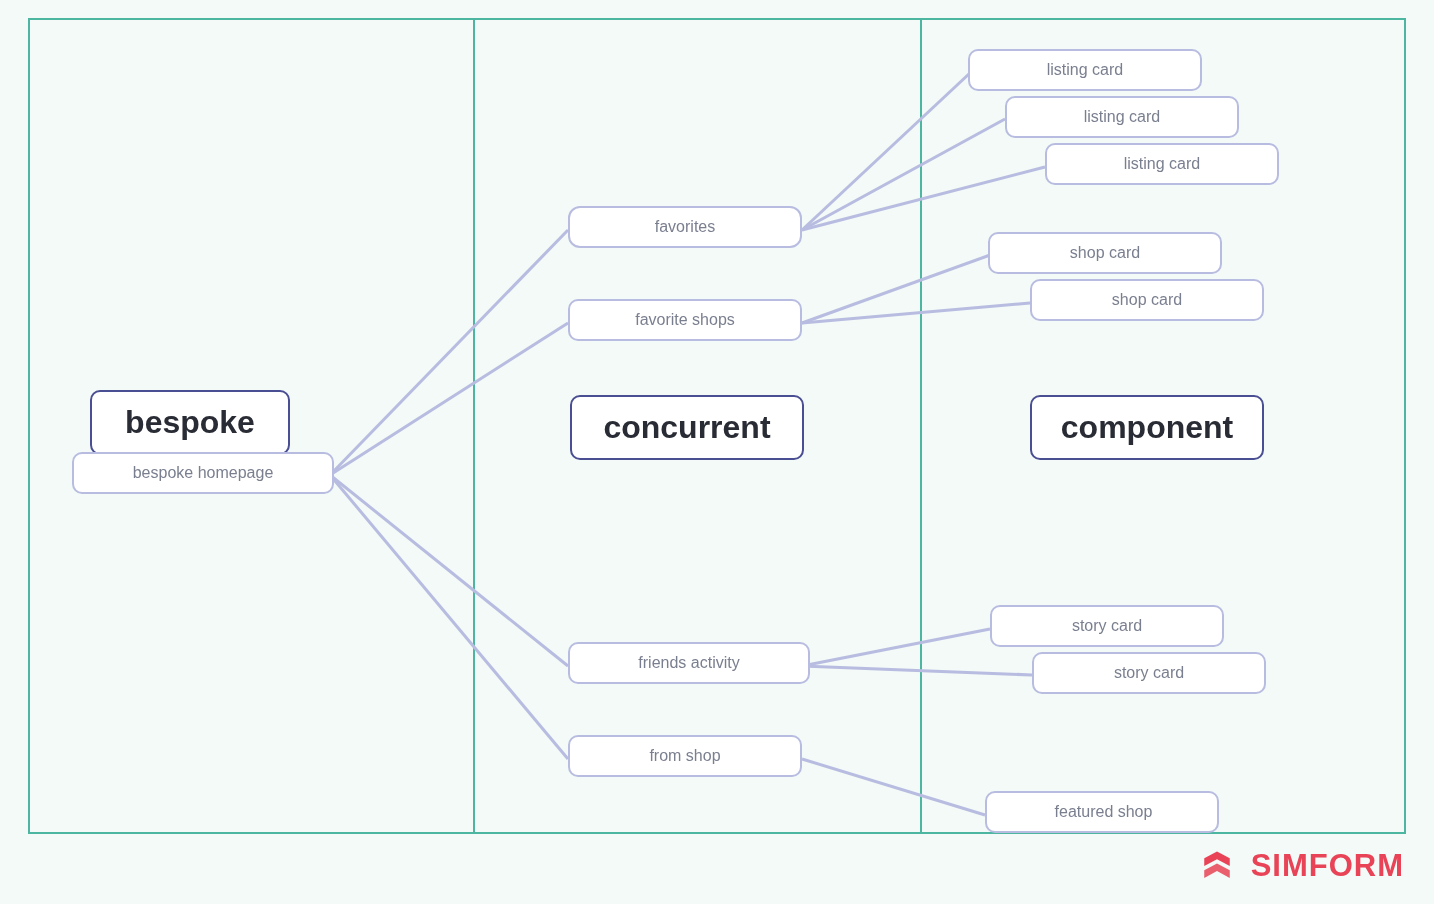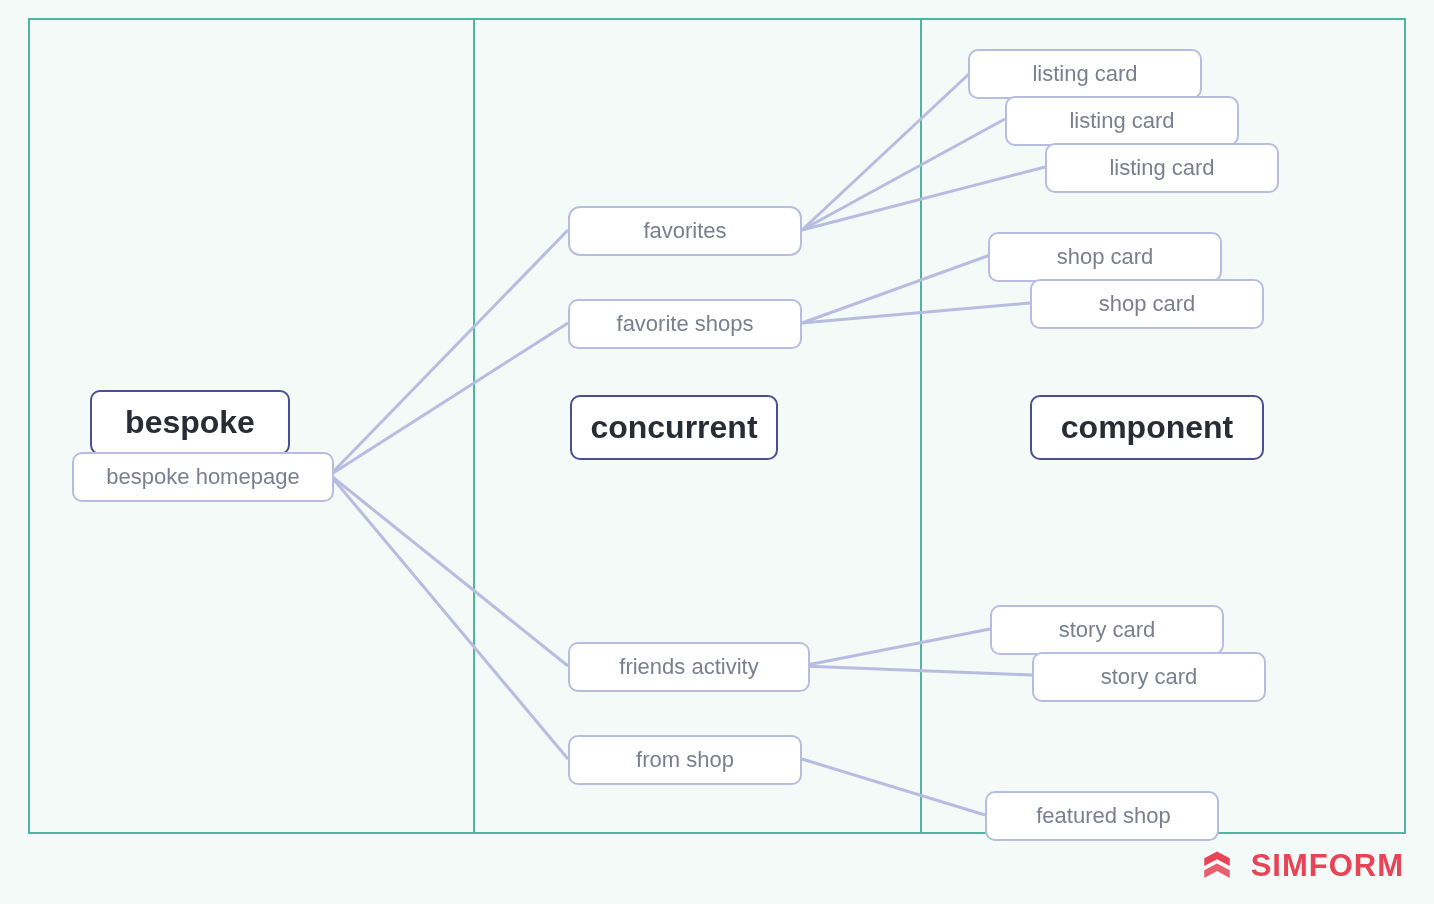--- a/index.html
+++ b/index.html
@@ -41,21 +41,21 @@
     }
     .node {
       position: absolute;
       background: #fff;
       border: 2px solid #b8bce0;
       border-radius: 10px;
       display: flex;
       align-items: center;
       justify-content: center;
       color: #7a7f8f;
-      font-size: 22px;
+      font-size: 16px;
       padding: 10px 18px;
     }
     .node-header {
       position: absolute;
       background: #fff;
       border: 2px solid #4a4e92;
       border-radius: 10px;
       display: flex;
       align-items: center;
       justify-content: center;
@@ -125,21 +125,21 @@
     <line x1="772" y1="646" x2="1002" y2="655"></line>
 
     <line x1="772" y1="739" x2="955" y2="795"></line>
   </svg>
 
   <div class="node-header" style="left:60px; top:370px; width:200px;">bespoke</div>
   <div class="node" style="left:42px; top:432px; width:262px;">bespoke homepage</div>
 
   <div class="node" style="left:538px; top:186px; width:234px;border-radius:12px;">favorites</div>
   <div class="node" style="left:538px; top:279px; width:234px;">favorite shops</div>
-  <div class="node-header" style="left:540px; top:375px; width:208px;text-align:right;">concurrent</div>
+  <div class="node-header" style="left:540px; top:375px; width:234px;text-align:right;">concurrent</div>
   <div class="node" style="left:538px; top:622px; width:242px;">friends activity</div>
   <div class="node" style="left:538px; top:715px; width:234px;">from shop</div>
 
   <div class="node" style="left:938px; top:29px; width:234px;">listing card</div>
   <div class="node" style="left:975px; top:76px; width:234px;">listing card</div>
   <div class="node" style="left:1015px; top:123px; width:234px;">listing card</div>
   <div class="node" style="left:958px; top:212px; width:234px;">shop card</div>
   <div class="node" style="left:1000px; top:259px; width:234px;">shop card</div>
   <div class="node-header" style="left:1000px; top:375px; width:234px;">component</div>
   <div class="node" style="left:960px; top:585px; width:234px;">story card</div>

